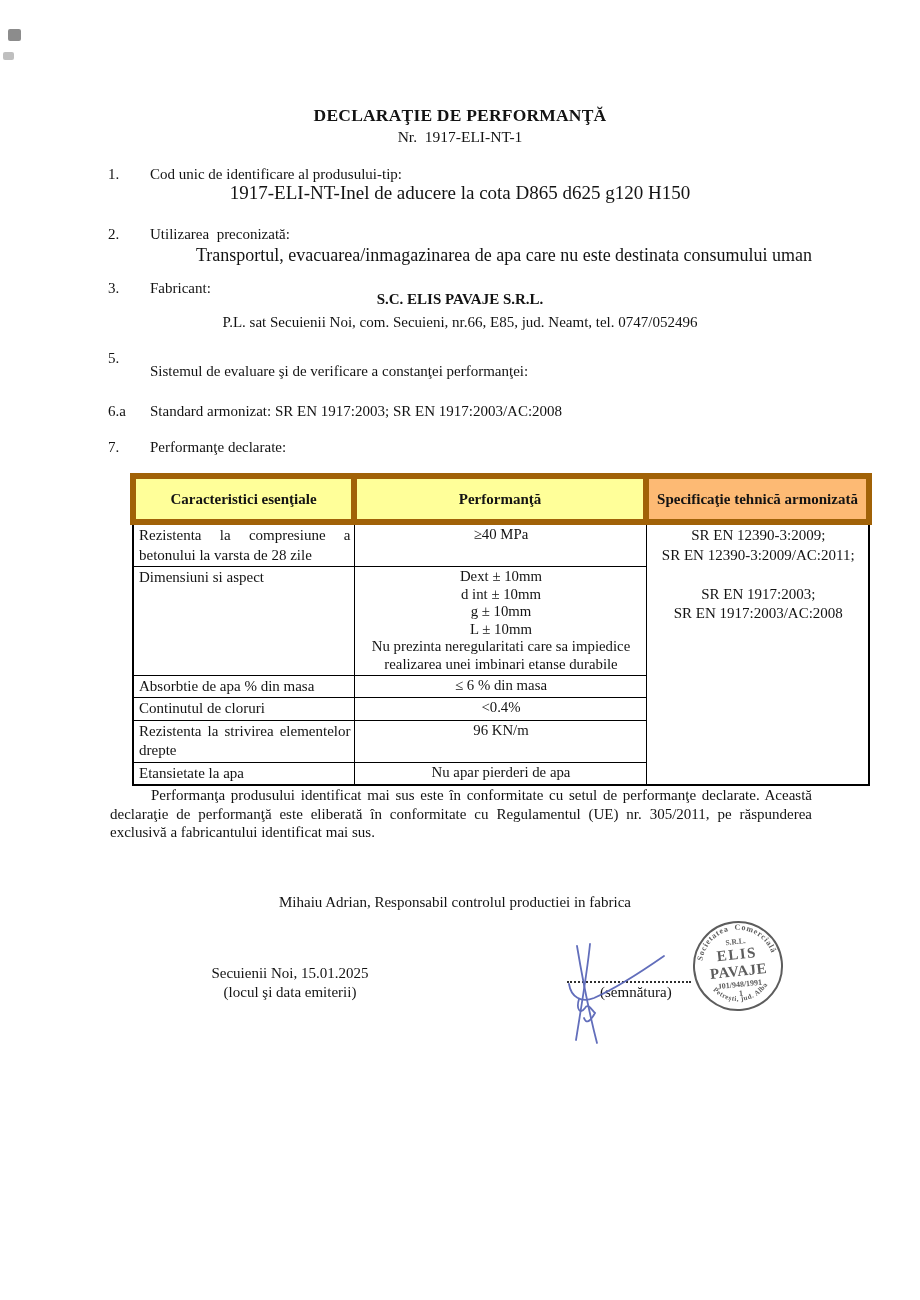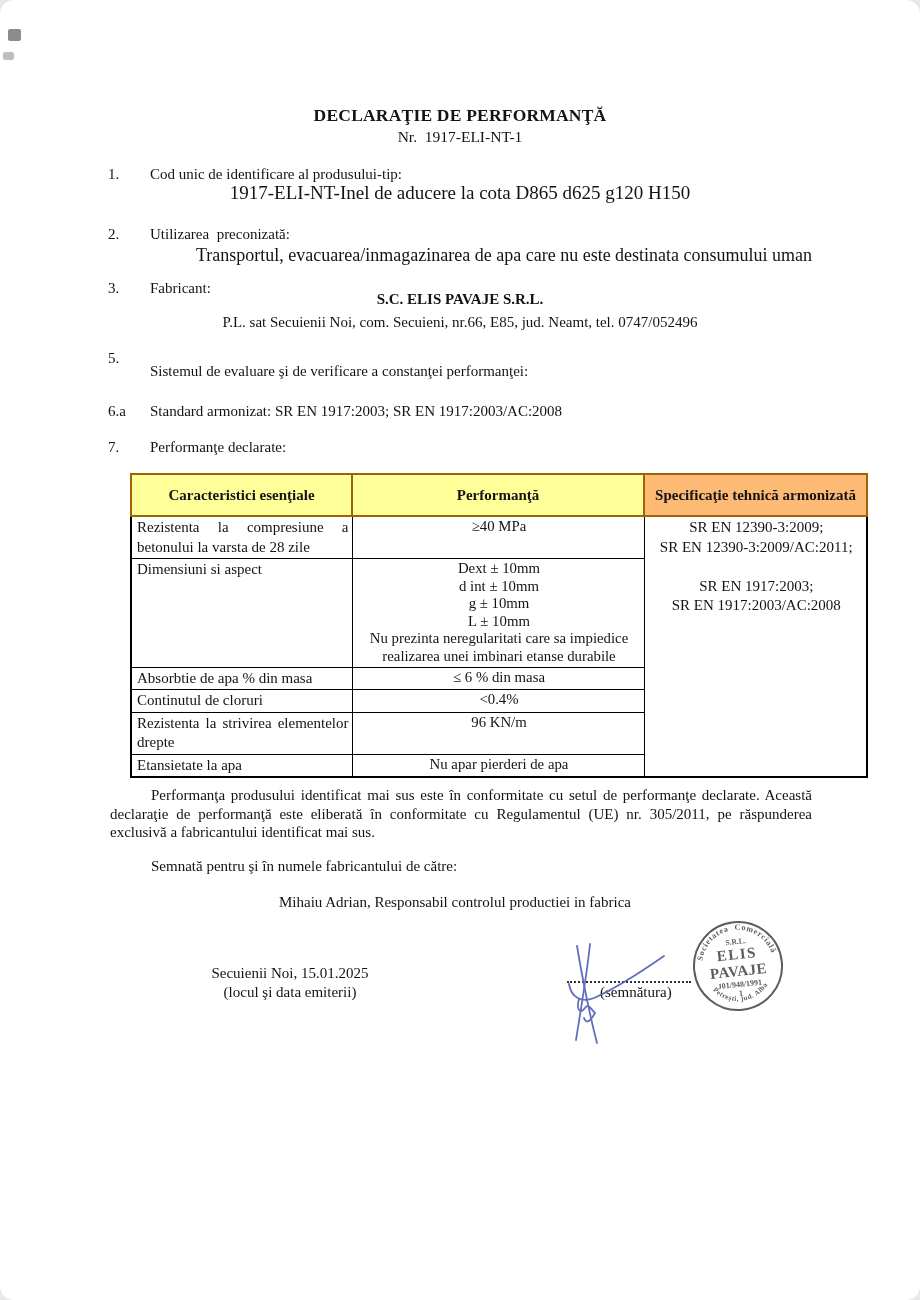--- a/index.html
+++ b/index.html
@@ -4,21 +4,20 @@
 <style>
   html,body{margin:0;padding:0;background:#e8e8e8;}
   .page{
     position:relative;
     width:920px;height:1300px;
     margin:0 auto;
     background:#ffffff;
     font-family:"Liberation Serif","DejaVu Serif",serif;
     color:#131313;
     overflow:hidden;
-    border-radius:14px;
   }
   .abs{position:absolute;}
   .center{left:0;right:0;text-align:center;}
   
   .blob1{left:8px;top:29px;width:13px;height:12px;background:#6f6f6f;opacity:.8;border-radius:2px;}
   .blob2{left:3px;top:52px;width:11px;height:8px;background:#9c9c9c;opacity:.65;border-radius:2px;}
   
   .doc-title{top:105px;font-size:17.5px;font-weight:bold;letter-spacing:.2px;}
   .doc-number{top:128px;font-size:15.5px;}
   
@@ -32,21 +31,21 @@
   
   .perf-table{
     position:absolute;left:130px;top:473px;
     border-collapse:collapse;table-layout:fixed;
     width:736px;font-size:15px;
   }
   .perf-table col.c1{width:221px;}
   .perf-table col.c2{width:292px;}
   .perf-table col.c3{width:223px;}
   .perf-table th{
-    border:2px solid #a16207;background:#ffff99;
+    border:6px solid #a16207;background:#ffff99;
     font-size:15px;font-weight:bold;text-align:center;
     padding:3px 0;line-height:17px;height:34px;
   }
   .perf-table td{
     border:1px solid #000;vertical-align:top;
     padding:1px 3px 1px 5px;line-height:19.5px;
   }
   .perf-table{border:2px solid #000;}
   .td-name{text-align:justify;}
   .td-value{text-align:center;padding-left:3px;}
@@ -162,21 +161,20 @@
         <tr class="r6">
           <td class="td-name">Etansietate la apa</td>
           <td class="td-value">
             <div class="vline">Nu apar pierderi de apa</div>
           </td>
         </tr>
       </tbody>
   </table>
 
   <div class="abs decl-par">Performanţa produsului identificat mai sus este în conformitate cu setul de performanţe declarate. Această declaraţie de performanţă este eliberată în conformitate cu Regulamentul (UE) nr. 305/2011, pe răspunderea exclusivă a fabricantului identificat mai sus.</div>
-  <div class="abs signed-for">Semnată pentru şi în numele fabricantului de către:</div>
   <div class="abs signer">Mihaiu Adrian, Responsabil controlul productiei in fabrica</div>
 
   <div class="abs place-date">
     <div>Secuienii Noi, 15.01.2025</div>
     <div>(locul şi data emiterii)</div>
   </div>
 
   <div class="abs dotline"></div>
   <div class="abs sig-caption">(semnătura)</div>
 

